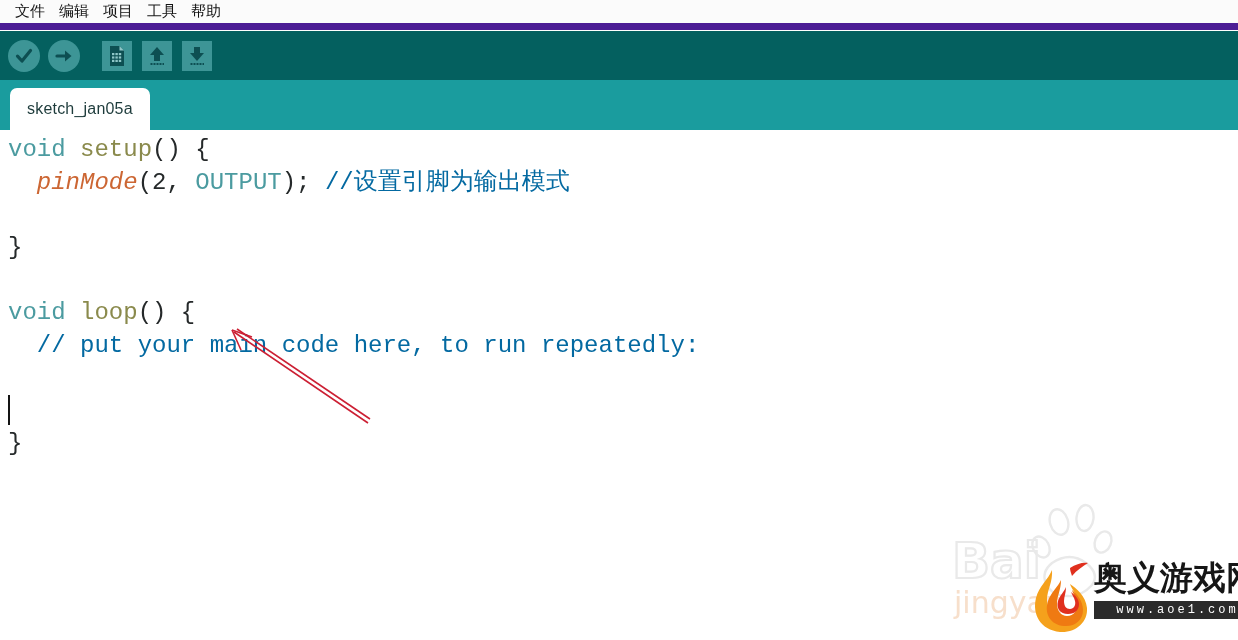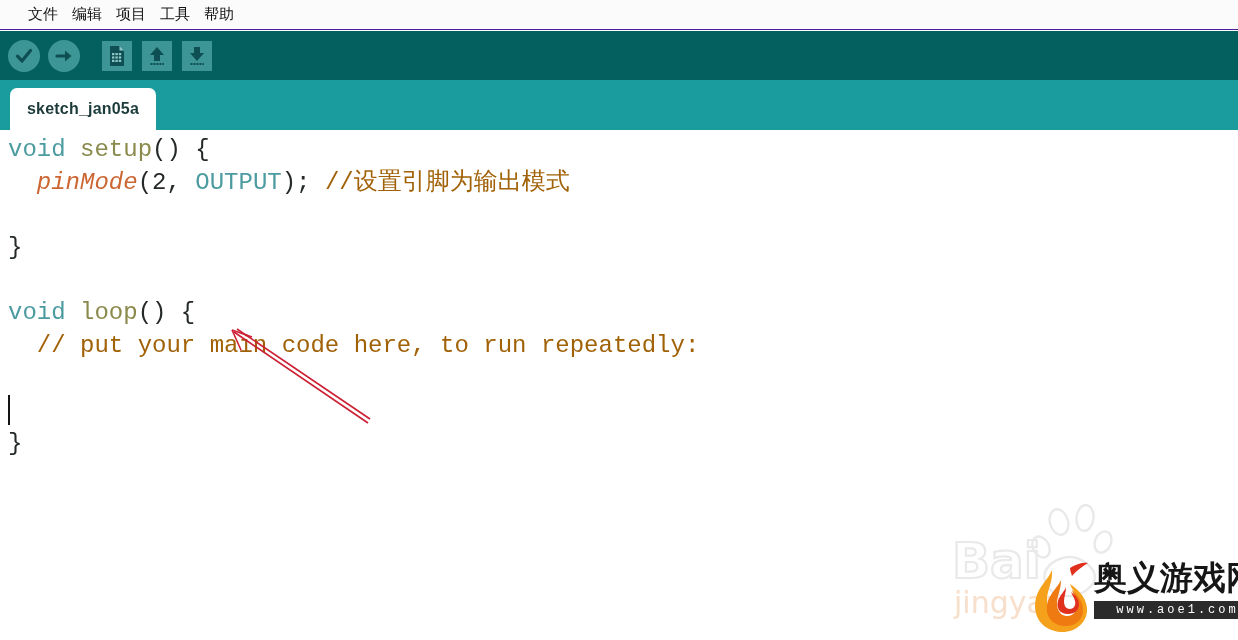--- a/index.html
+++ b/index.html
@@ -15,24 +15,24 @@
     position: relative;
   }
 
   
   .menubar {
     position: absolute;
     left: 0; top: 0;
     width: 1238px;
     height: 30px;
     background: #fbfbfb;
-    border-bottom: 1px solid #4c1d95;
-    display: flex;
-    align-items: center;
-    padding-left: 21px;
+    border-bottom: 7px solid #4c1d95;
+    display: flex;
+    align-items: center;
+    padding-left: 8px;
     box-sizing: border-box;
   }
   .menu-item {
     font-size: 15px;
     color: #141414;
     padding: 2px 7px 3px 7px;
     line-height: 18px;
     cursor: default;
     white-space: nowrap;
   }
@@ -88,21 +88,21 @@
     background: #ffffff;
     border-radius: 7px 7px 0 0;
     display: flex;
     align-items: center;
     padding: 0 17px;
     box-sizing: border-box;
     cursor: pointer;
   }
   .tab-label {
     font-size: 16px;
-    font-weight: bold;
+    font-weight: normal;
     color: #1d3b3b;
     letter-spacing: 0.2px;
     white-space: nowrap;
   }
 
   
   .editor {
     position: absolute;
     left: 0; top: 130px;
     width: 1238px;
@@ -119,21 +119,21 @@
     line-height: 32.7px;
     white-space: pre;
     color: #25292a;
   }
   .code .ln { display: block; height: 32.7px; }
   .kw      { color: #4b9ba0; }         
   .fn      { color: #8a8a4c; }         
   .api     { color: #cc6633; font-style: italic; }         
   .punct   { color: #25292a; }
   .num     { color: #25292a; }
-  .comment { color: #a16207; font-family: Liberation Mono, monospace; }
+  .comment { color: #0369a1; font-family: Liberation Mono, monospace; }
 
   
   .caret {
     position: absolute;
     left: 8px;
     top: 265px;
     width: 2px;
     height: 30px;
     background: #141414;
   }

